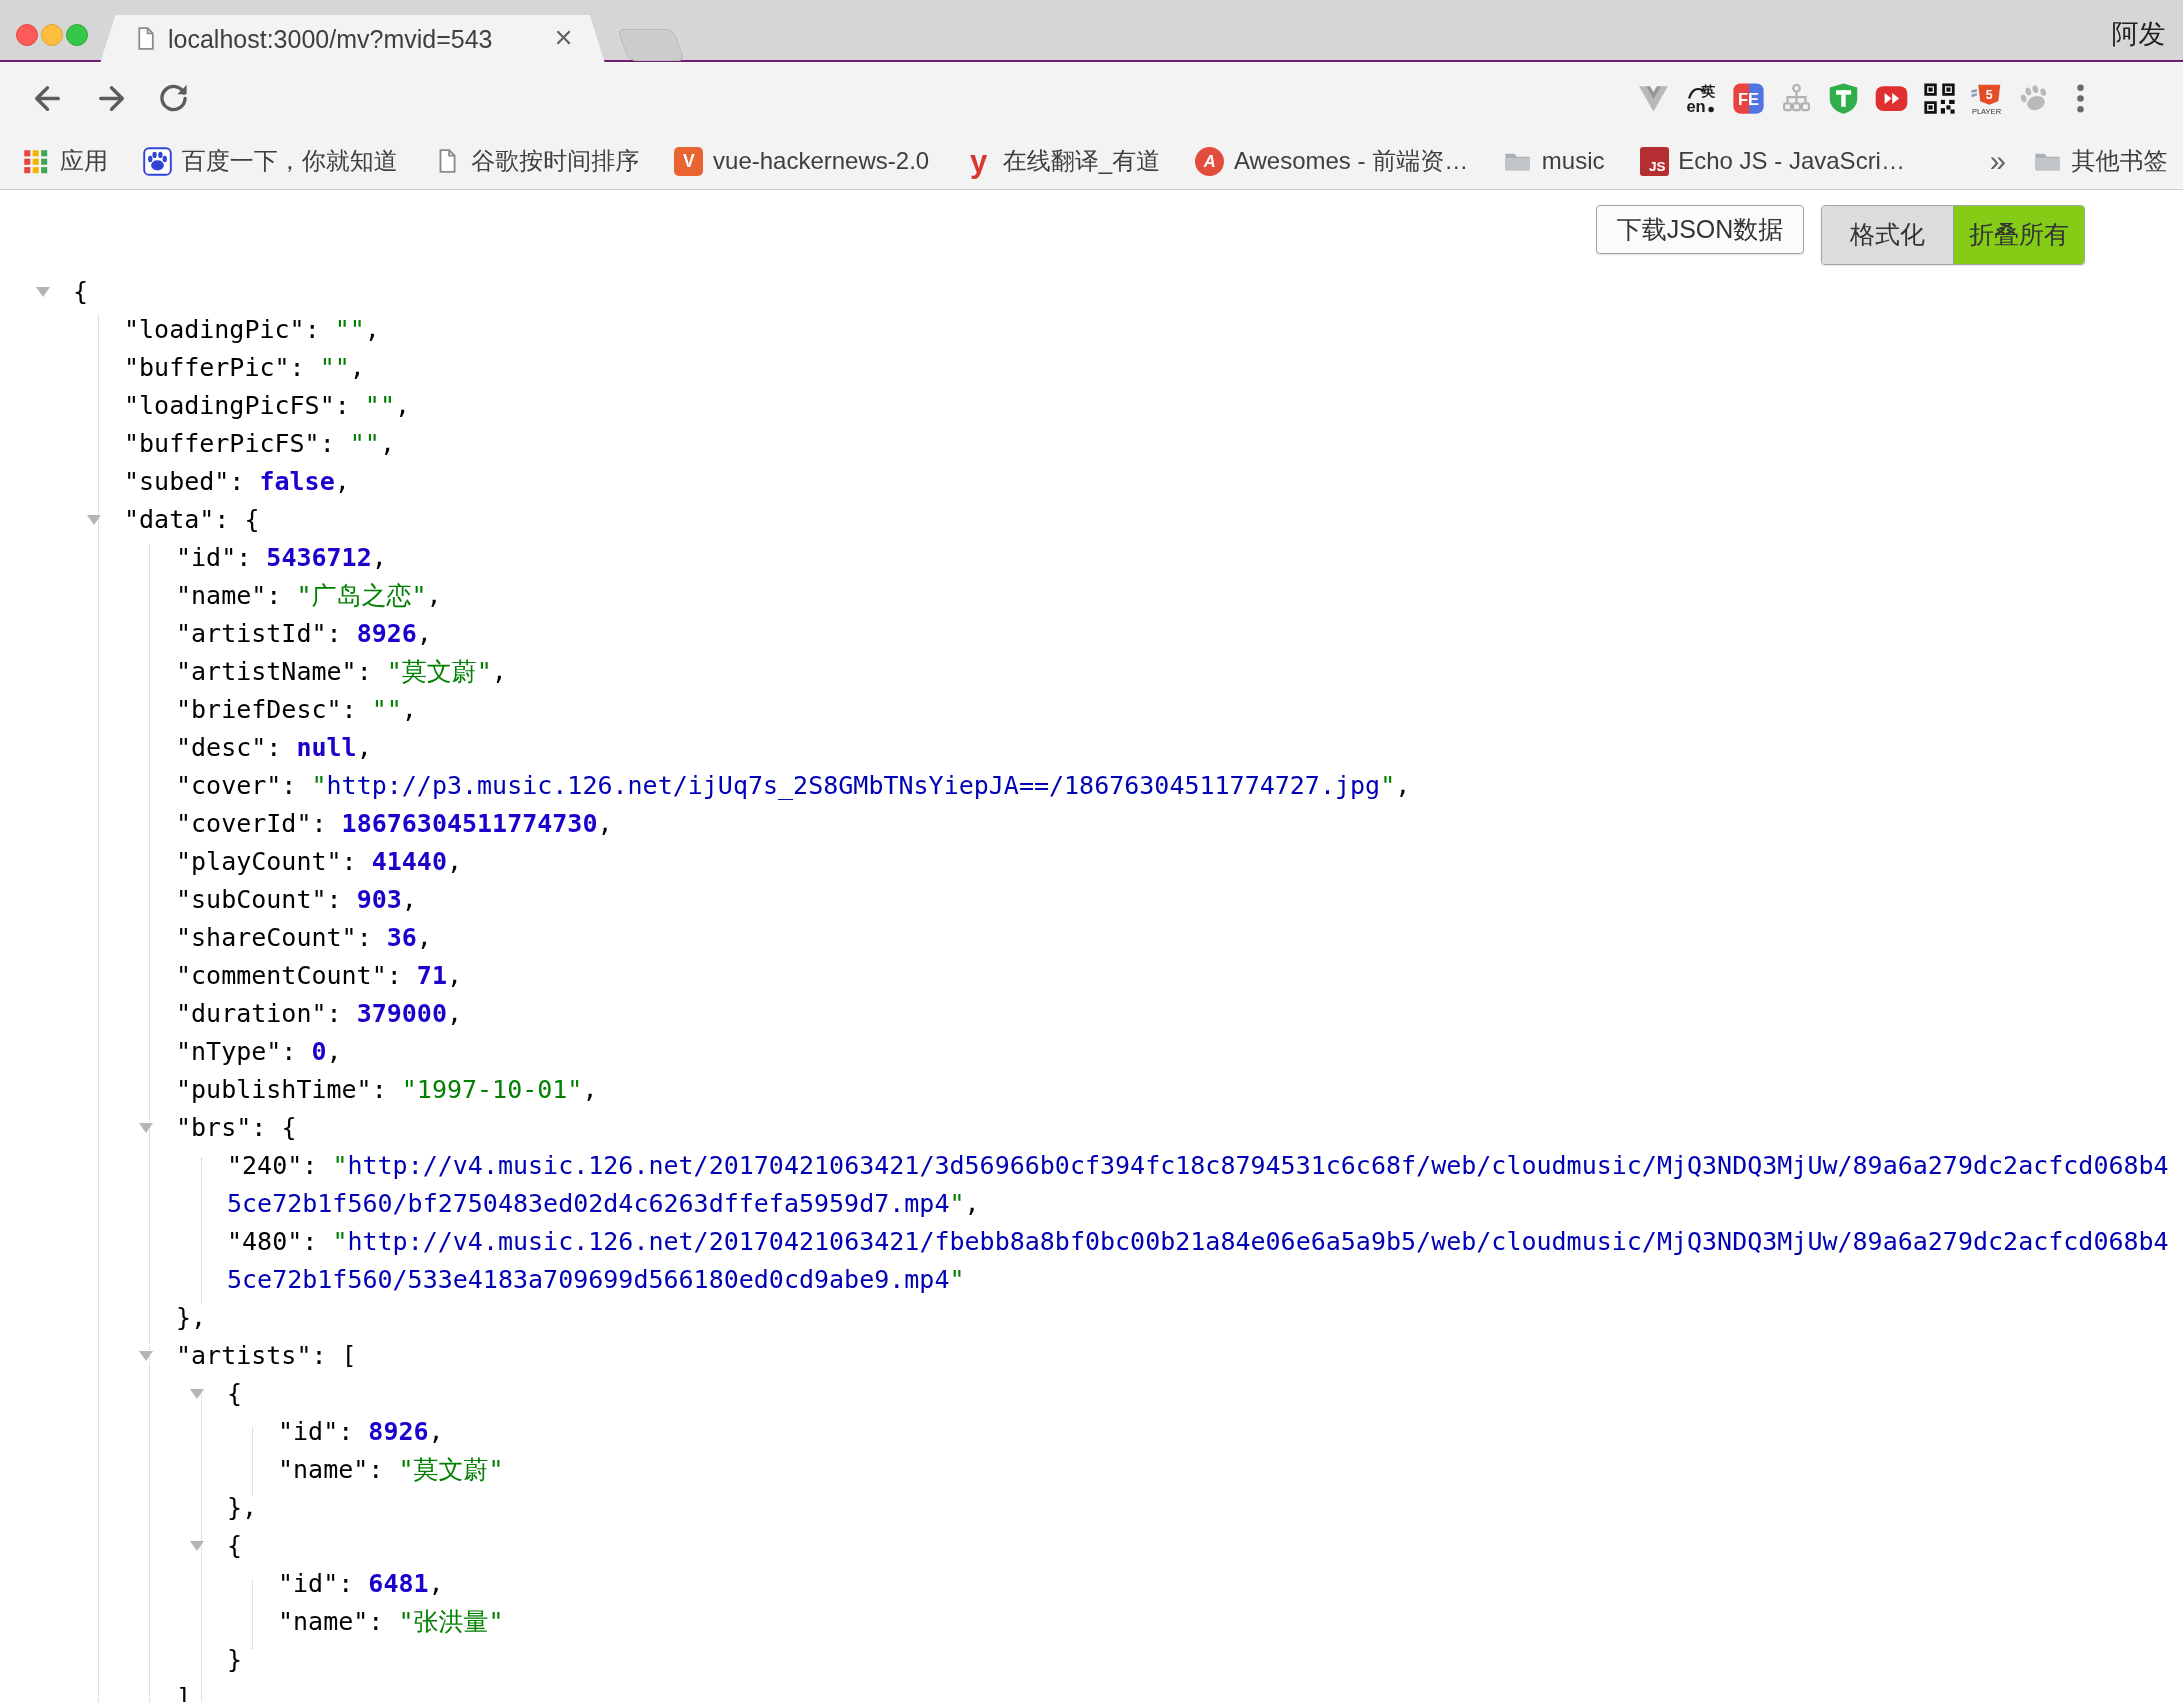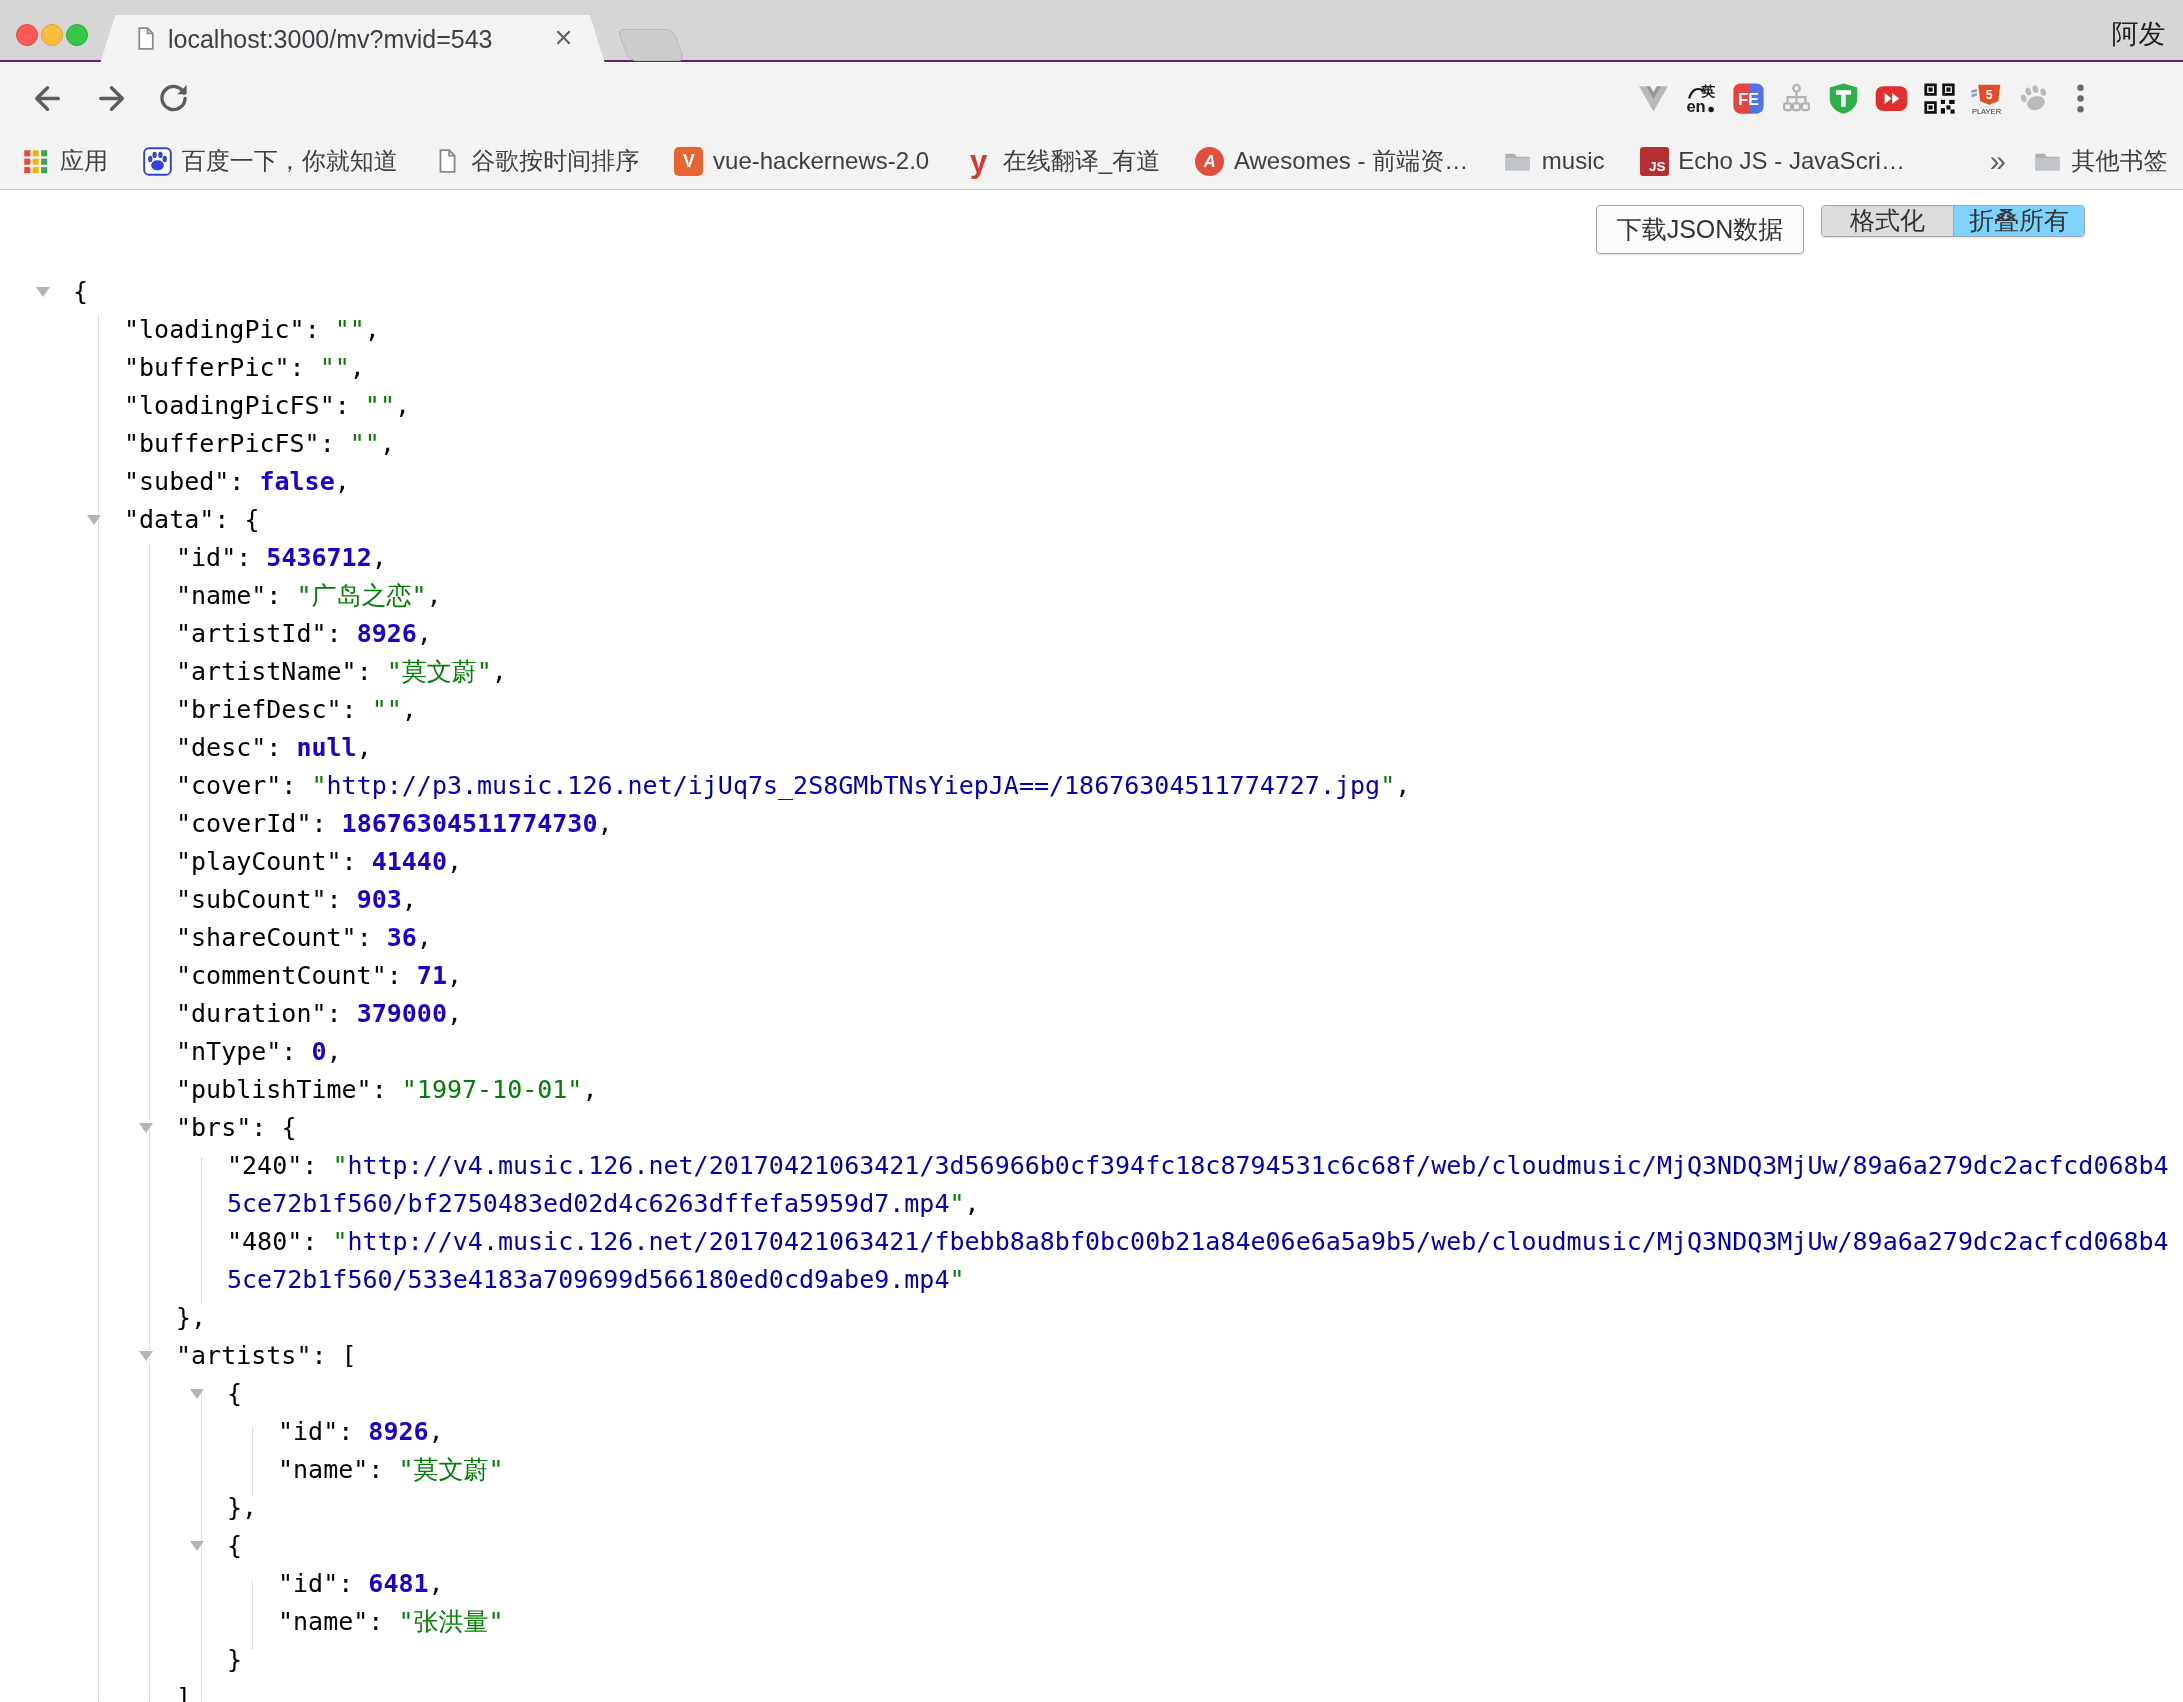--- a/index.html
+++ b/index.html
@@ -53,25 +53,25 @@
   .bm-overflow { font-size:29px; color:#5f6368; margin-right:27px; cursor:pointer; }
   .letter-icon { display:flex; align-items:center; justify-content:center;
     border-radius:4.9px; color:#fff; font-weight:bold; }
 
   
   .page { position:absolute; left:0; top:191px; width:2183px; height:1511px; background:#fff; }
   .btn { position:absolute; height:49px; font-size:25px; color:#333;
     display:flex; align-items:center; justify-content:center; cursor:pointer; }
   .btn-download { left:1596px; top:13.6px; width:208px; background:#fbfbfb;
     border:1px solid #a3a3a3; border-radius:3.9px; box-shadow:0 1px 1.9px rgba(0,0,0,.12); }
-  .segmented { position:absolute; left:1821px; top:13.6px; height:32px; display:flex;
+  .segmented { position:absolute; left:1821px; top:13.6px; height:60px; display:flex;
     border:1px solid #a3a3a3; border-radius:3.9px; overflow:hidden;
     box-shadow:0 1px 1.9px rgba(0,0,0,.12); }
   .seg-cell { width:131px; height:100%; font-size:25px; color:#333;
-    display:flex; align-items:center; justify-content:center; cursor:pointer; background:#7dd3fc; }
+    display:flex; align-items:center; justify-content:center; cursor:pointer; background:#84cc16; }
   .seg-cell.active { background:#dcdcdc; }
   .seg-cell + .seg-cell { border-left:1px solid #a3a3a3; }
 
   
   .json-tree { position:absolute; left:0; top:82px; width:2183px; padding-right:4.9px;
     font-family:"DejaVu Sans Mono", monospace; font-size:25px; line-height:38px; }
   .json-line { position:relative; word-break:break-all; white-space:pre-wrap; }
   .tok-k { color:#000; } .tok-p { color:#000; }
   .tok-s { color:#008000; }
   .tok-n { color:#1a01cc; font-weight:bold; }

